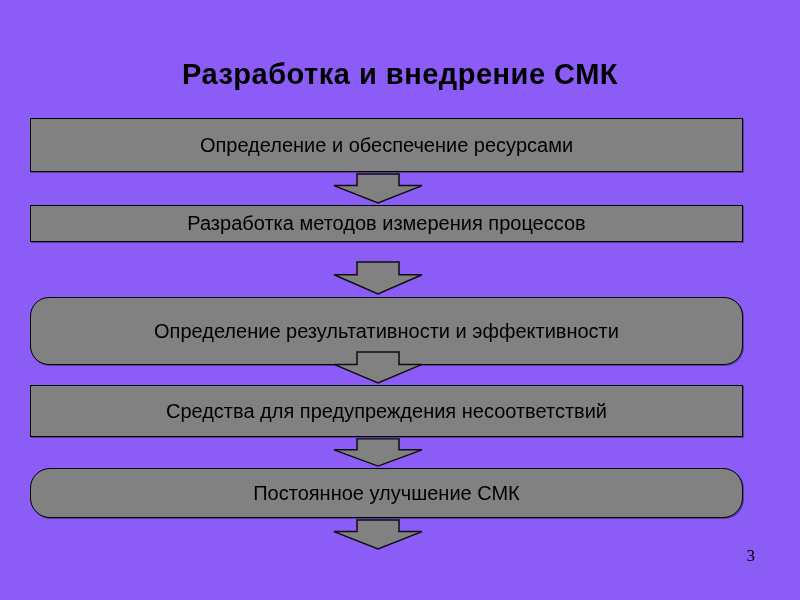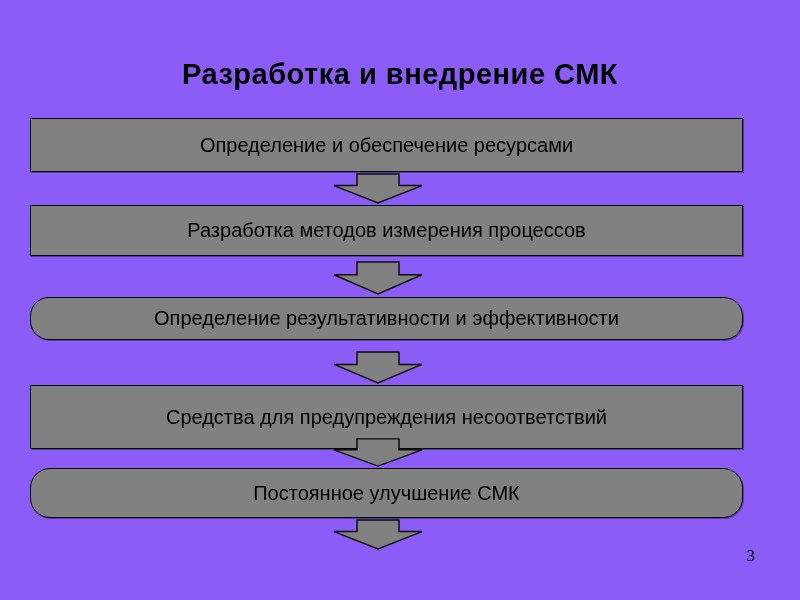--- a/index.html
+++ b/index.html
@@ -38,23 +38,23 @@
     box-shadow: 1px 1px 0 rgba(0,0,0,0.35);
     display: flex;
     align-items: center;
     justify-content: center;
     text-align: center;
     font-size: 20px;
     font-weight: normal;
     color: var(--text);
   }
   .box-1 { top: 118px; height: 54px; }
-  .box-2 { top: 205px; height: 51px; }
-  .box-3 { top: 297px; height: 43px; border-radius: 19px; }
-  .box-4 { top: 385px; height: 64px; }
+  .box-2 { top: 205px; height: 37px; }
+  .box-3 { top: 297px; height: 68px; border-radius: 19px; }
+  .box-4 { top: 385px; height: 52px; }
   .box-5 { top: 468px; height: 50px; border-radius: 20px; }
   .arrow {
     position: absolute;
     left: 333px;
     width: 90px;
     display: block;
   }
   .arrow svg { display: block; width: 100%; height: 100%; }
   .arrow polygon {
     fill: var(--arrow-fill);

